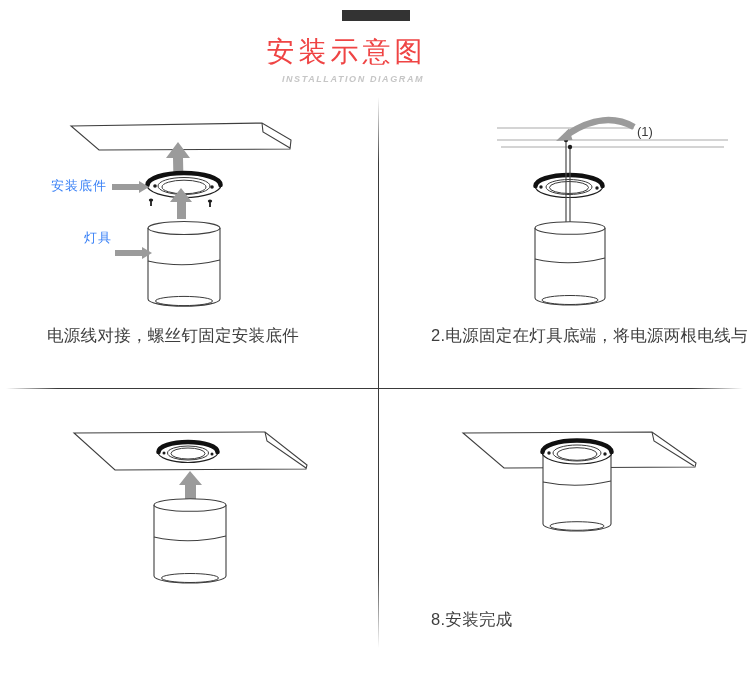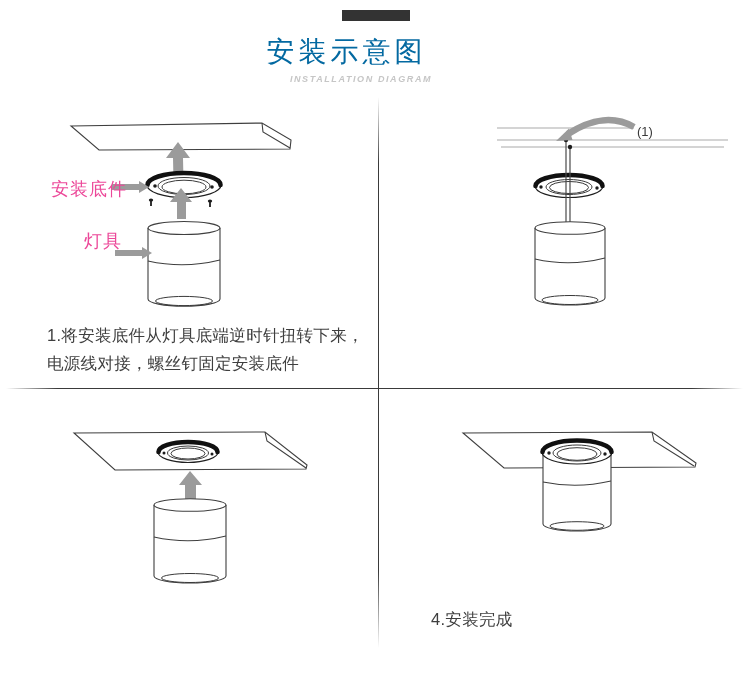--- a/index.html
+++ b/index.html
@@ -4,40 +4,40 @@
 <style>
   html,body{margin:0;padding:0;background:#fff;}
   .stage{
     position:relative;width:751px;height:685px;background:#ffffff;
     font-family:"Liberation Sans",sans-serif;overflow:hidden;
   }
   .abs{position:absolute;}
   .header-bar{left:342px;top:10px;width:68px;height:11px;background:#333333;}
   .title{
     left:0;top:33px;width:693px;text-align:center;
-    font-size:28px;letter-spacing:4px;color:#0369a1;font-weight:400;
+    font-size:28px;letter-spacing:4px;color:#ef4444;font-weight:400;
   }
   .subtitle{
-    left:16px;top:74px;width:690px;text-align:center;
+    left:8px;top:74px;width:690px;text-align:center;
     font-size:9px;letter-spacing:1.6px;color:#c6c6c6;font-style:italic;font-weight:bold;
   }
   .divider-v{
     left:378px;top:97px;width:1.3px;height:551px;
     background:linear-gradient(to bottom,rgba(58,58,58,0) 0%,#3a3a3a 12%,#3a3a3a 86%,rgba(58,58,58,0) 100%);
   }
   .divider-h{
     left:6px;top:388px;width:737px;height:1.3px;
     background:linear-gradient(to right,rgba(58,58,58,0) 0%,#3a3a3a 7%,#3a3a3a 93%,rgba(58,58,58,0) 100%);
   }
   .caption{font-size:16.5px;line-height:28px;color:#3e3e3e;letter-spacing:0.3px;white-space:nowrap;}
   .caption-1{left:47px;top:321px;}
   .caption-2{left:431px;top:321px;}
   .caption-3{left:47px;top:603px;}
   .caption-4{left:431px;top:605px;}
-  .part-label{font-size:18px;color:#ec4899;letter-spacing:1px;white-space:nowrap;}
+  .part-label{font-size:13px;color:#3b82f6;letter-spacing:1px;white-space:nowrap;}
   .label-base{left:51px;top:177px;}
   .label-lamp{left:84px;top:229px;}
   .label-wire{left:637px;top:124px;font-size:13px;letter-spacing:0;color:#3a3a3a;}
   svg{display:block;}
   .sk{fill:none;stroke:#3f3f3f;stroke-width:1.1;}
   .skw{fill:#ffffff;stroke:#3f3f3f;stroke-width:1.1;}
   .ring-o{fill:#ffffff;stroke:#1f1f1f;stroke-width:1.2;}
   .ring-arc{fill:none;stroke:#101010;stroke-width:4.6;stroke-linecap:round;}
   .ring-i{fill:#ffffff;stroke:#3a3a3a;stroke-width:1;}
   .ring-i2{fill:none;stroke:#3a3a3a;stroke-width:1;}
@@ -169,22 +169,22 @@
       <ellipse class="ring-o" cx="577" cy="452" rx="35" ry="12"></ellipse>
       <path class="ring-arc" d="M542.5,452 A34.5,11.5 0 0 1 611.5,452"></path>
       <ellipse class="ring-i" cx="577" cy="453" rx="24" ry="8"></ellipse>
       <ellipse class="ring-i2" cx="577" cy="454" rx="20" ry="6.3"></ellipse>
       <circle class="dot" cx="549" cy="453" r="1.7"></circle>
       <circle class="dot" cx="605" cy="454" r="1.7"></circle>
     </g>
   </svg>
 
   <div class="abs caption caption-1">
-    <div>1.将安装底件从灯具底端逆时针扭转下来，</div>
     <div>电源线对接，螺丝钉固定安装底件</div>
   </div>
   <div class="abs caption caption-2">
+    <div>2.电源固定在灯具底端，将电源两根电线与</div>
   </div>
   <div class="abs caption caption-4">
-    <div>4.安装完成</div>
+    <div>8.安装完成</div>
   </div>
 
 </div>
 
 </body></html>

